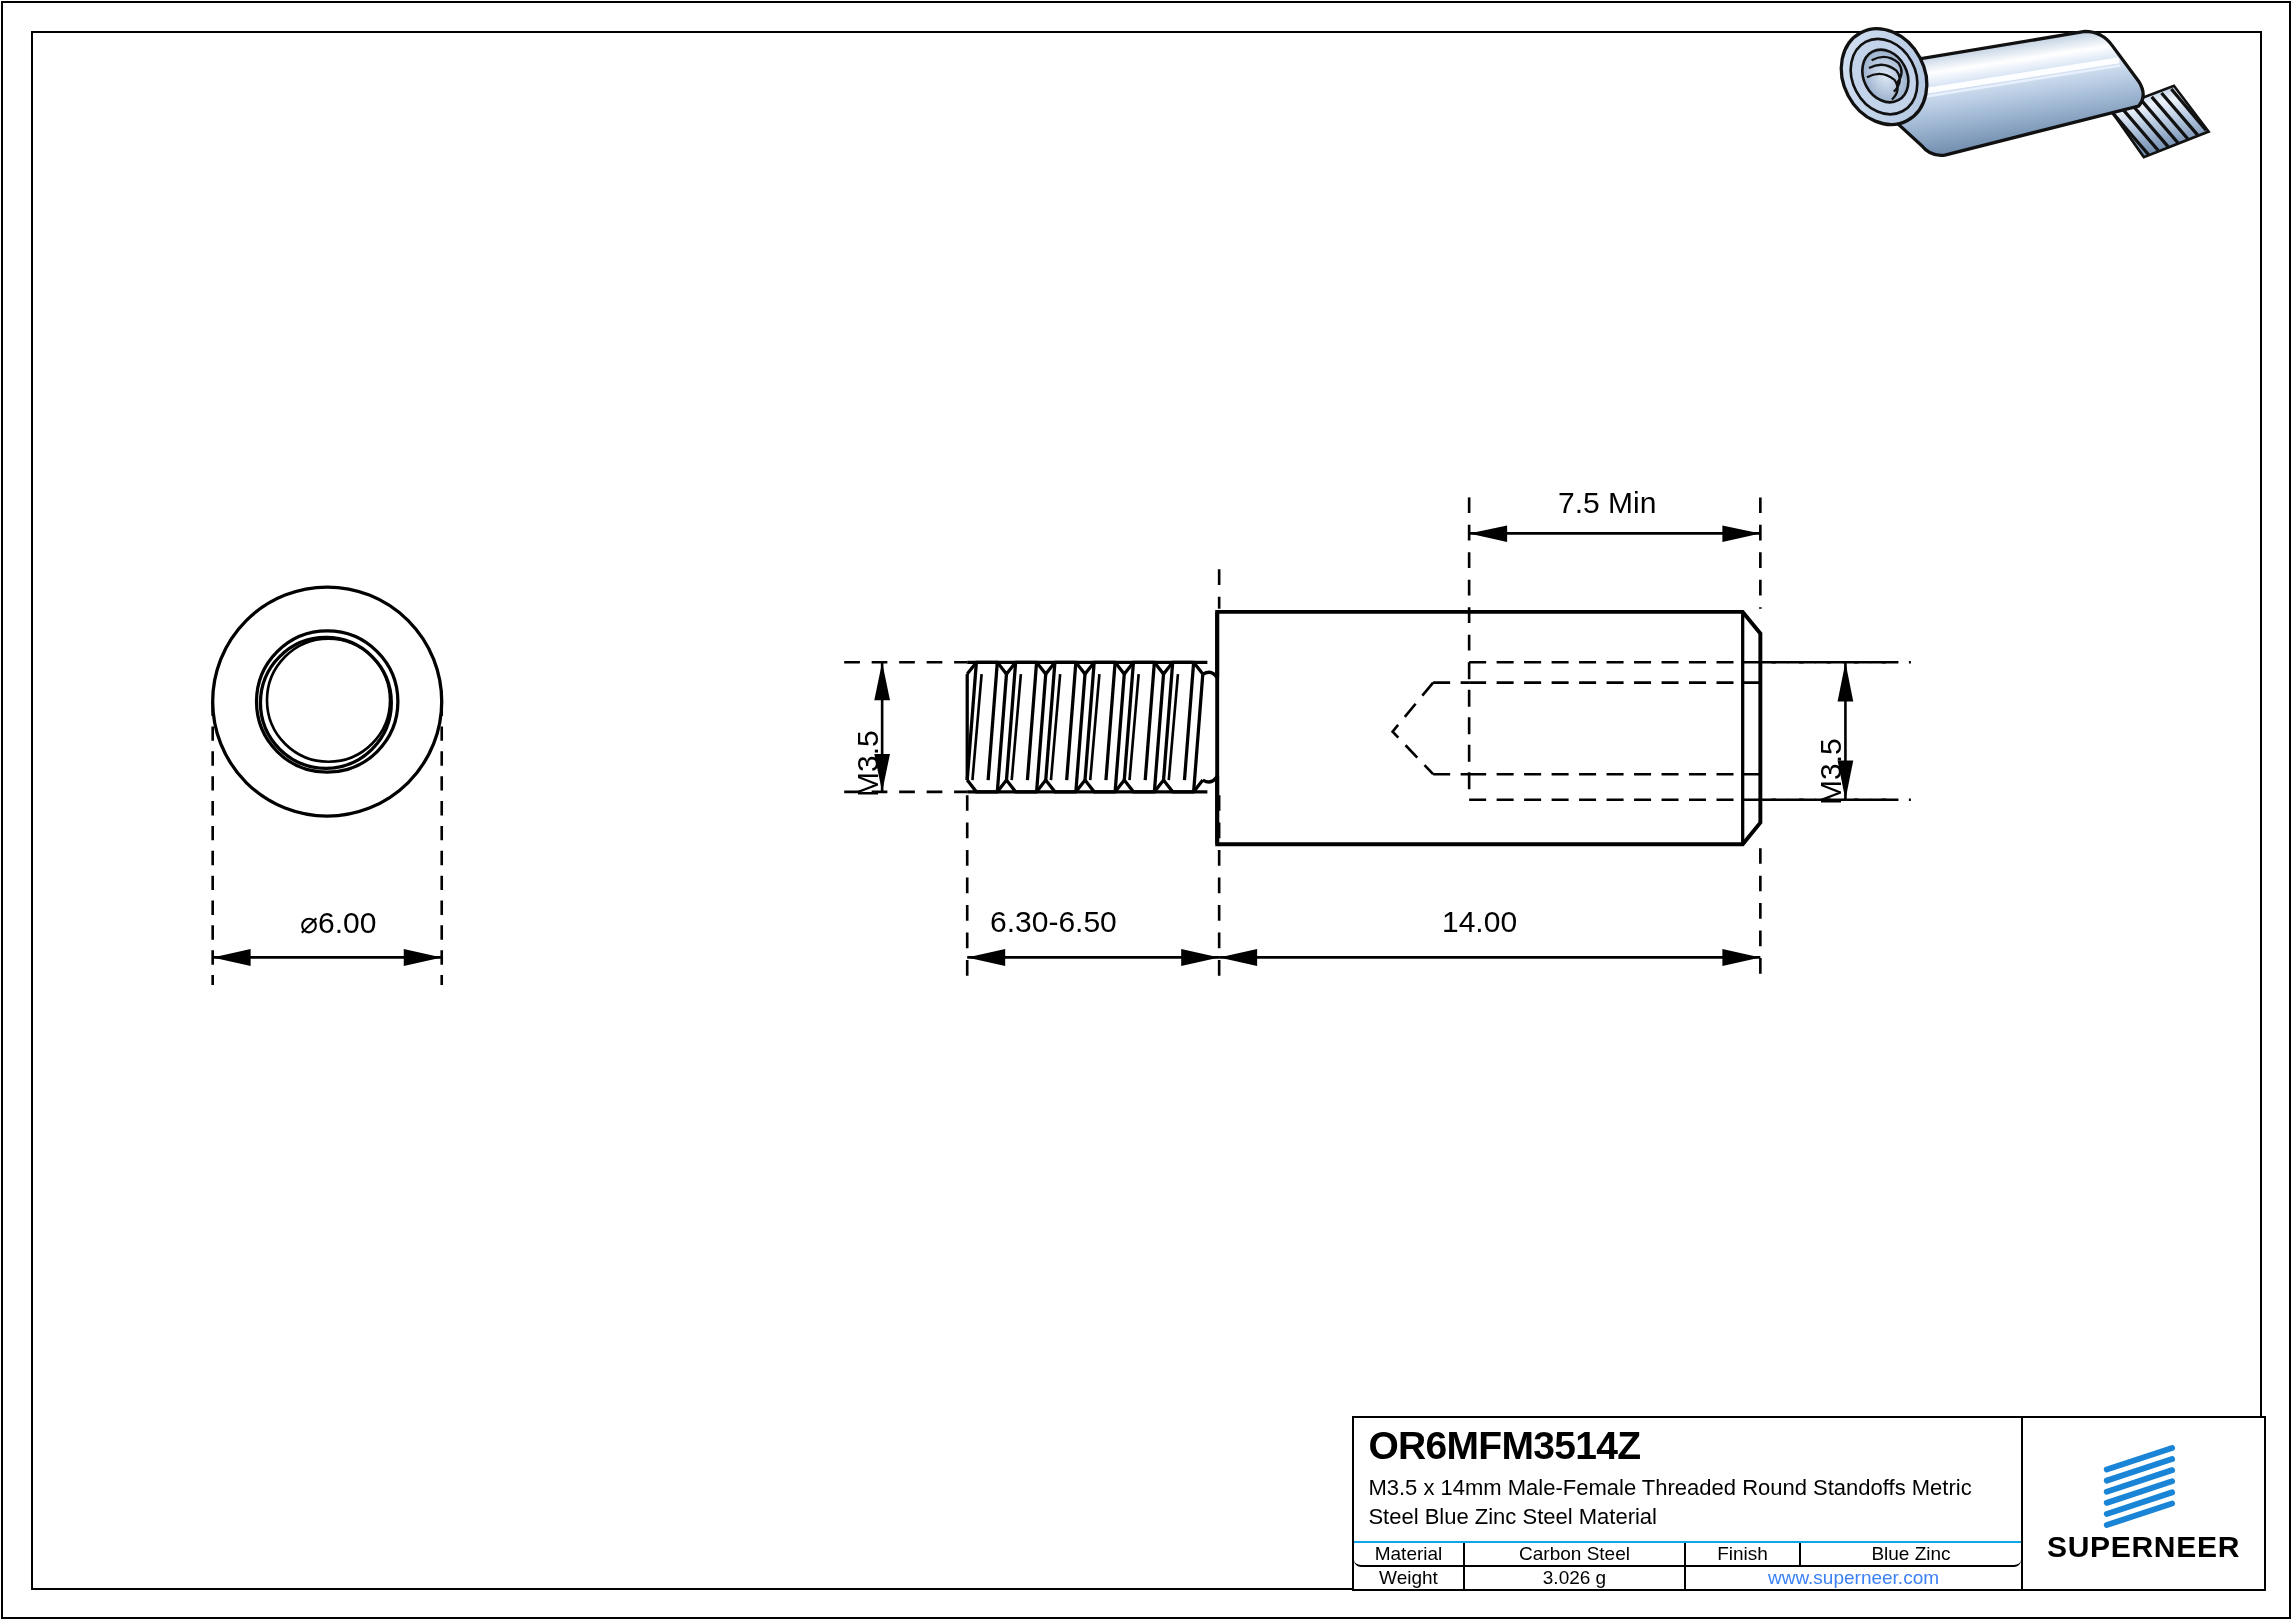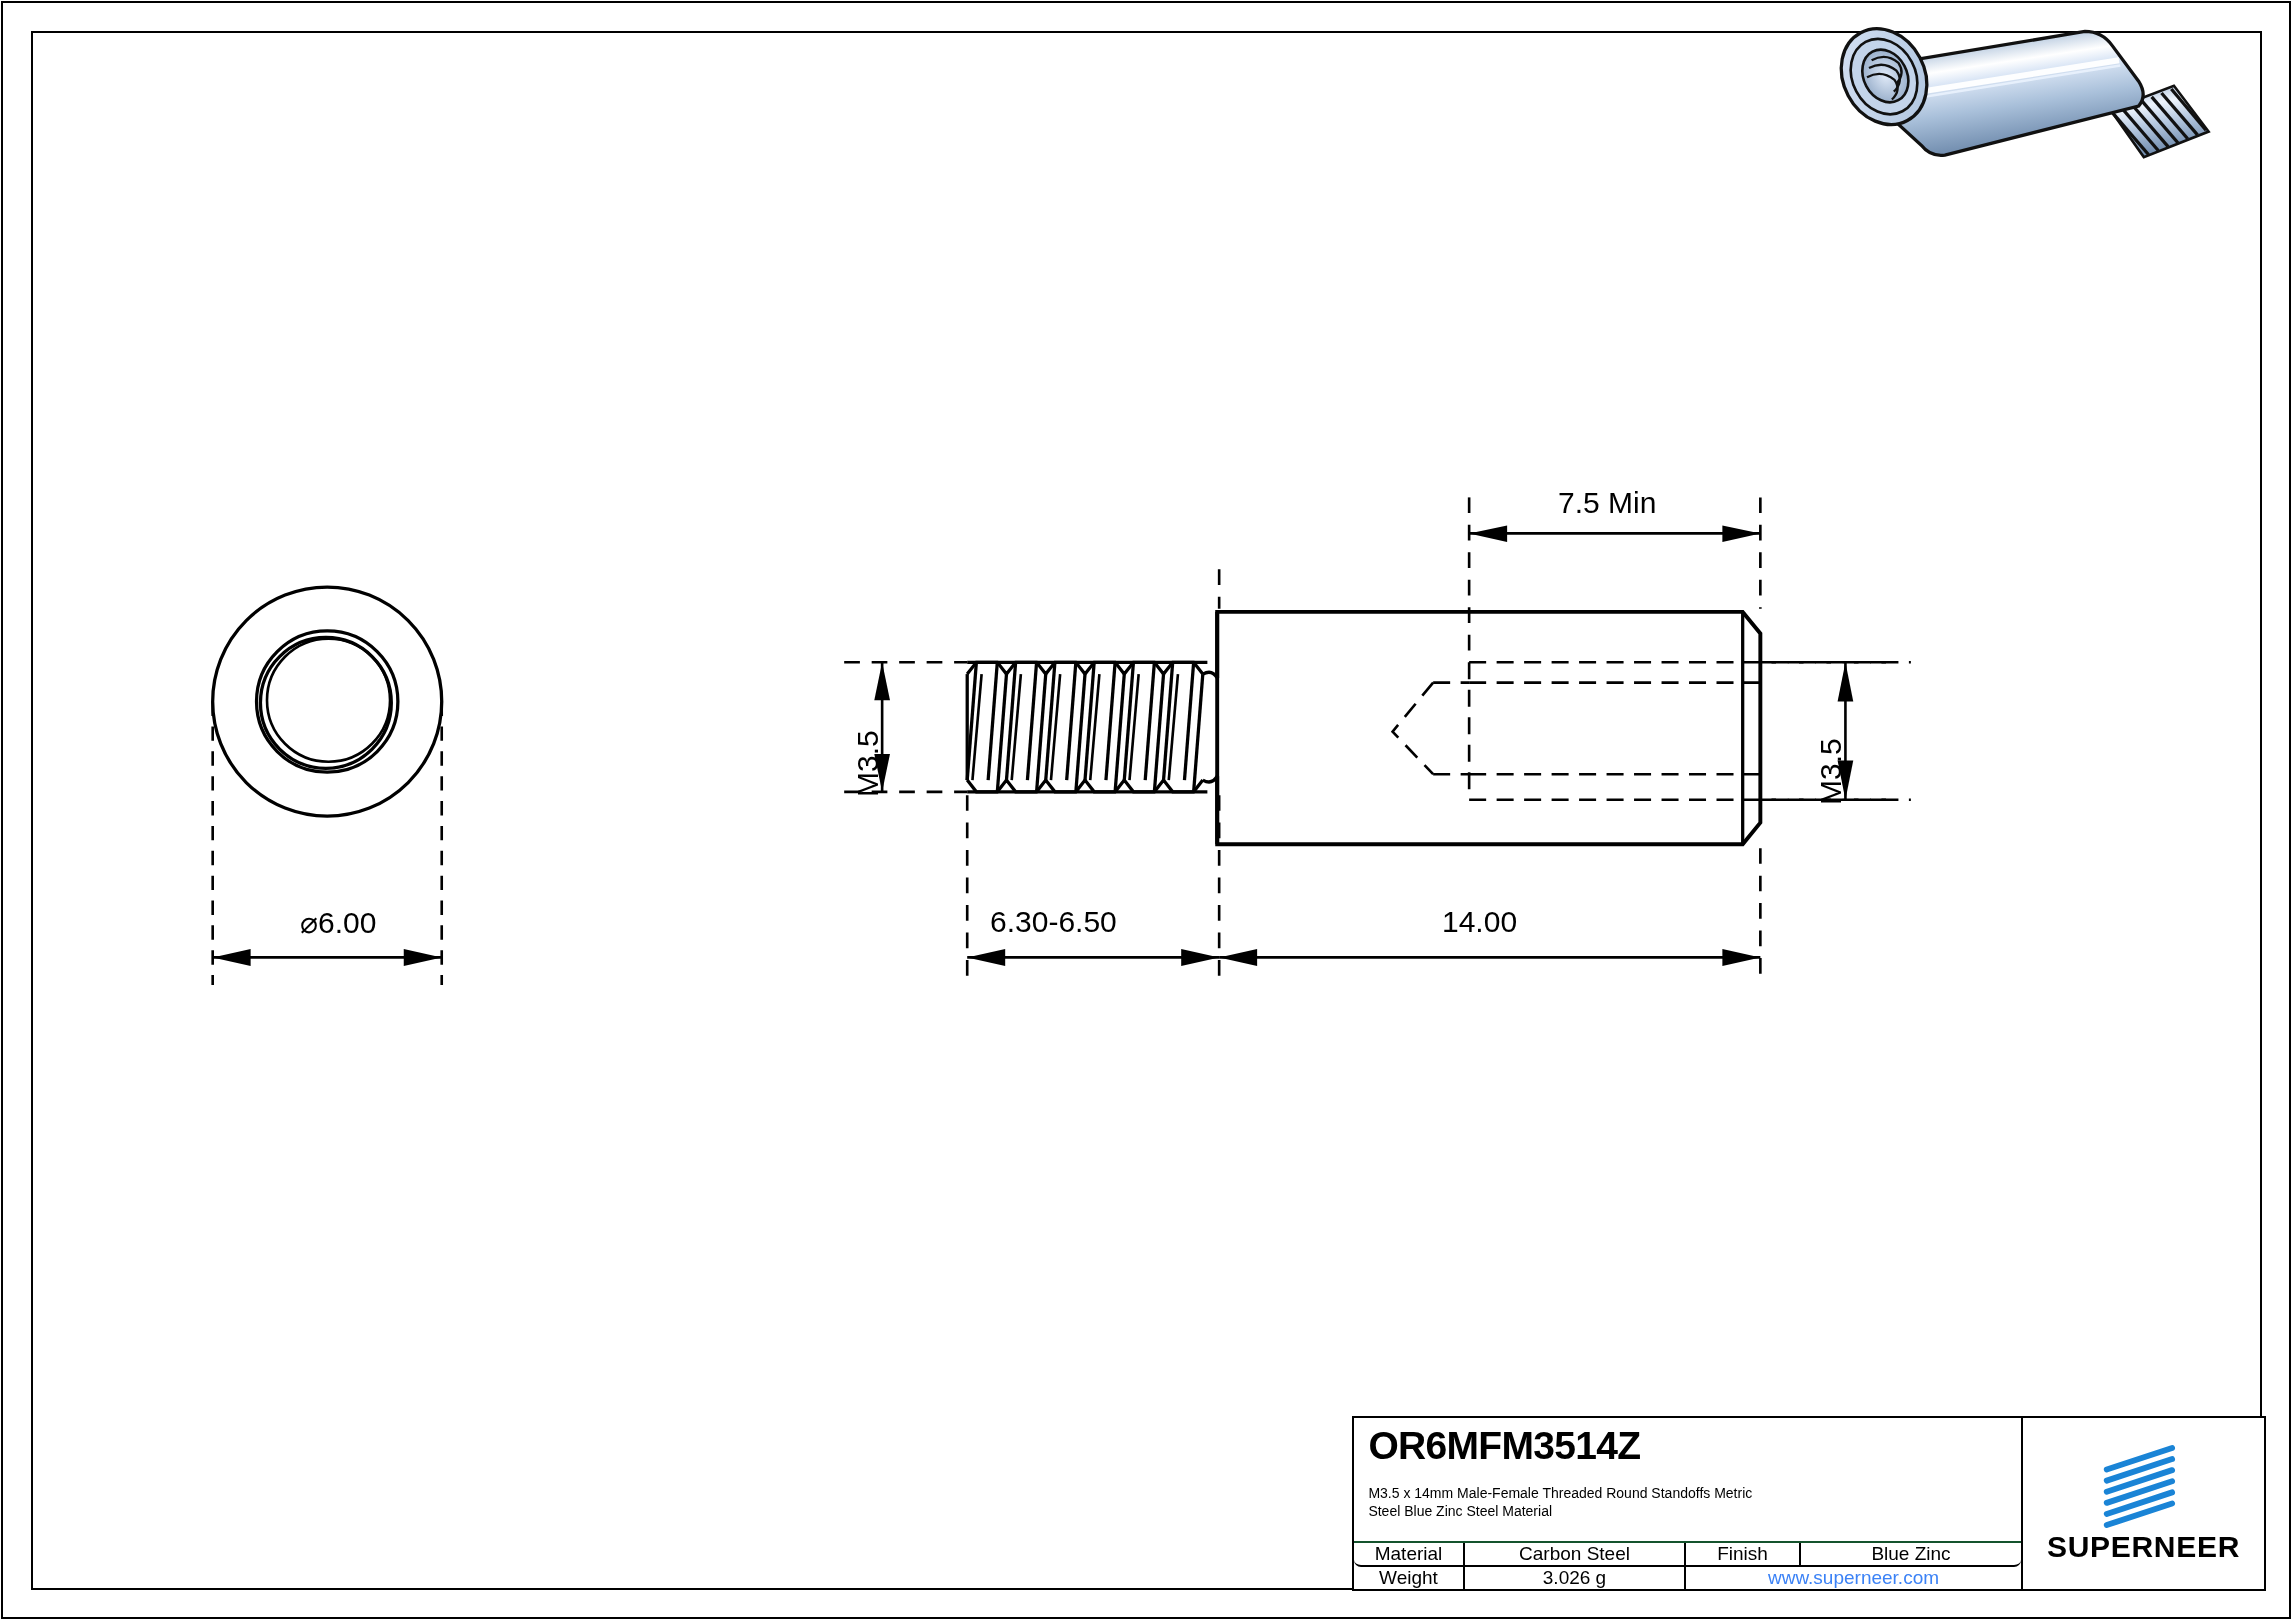--- a/index.html
+++ b/index.html
@@ -14,24 +14,24 @@
                 border:2.6px solid #000;box-sizing:border-box;}
 
   .drawing-svg{position:absolute;left:0;top:0;width:2295px;height:1623px;}
 
   
   .title-block{position:absolute;left:1352px;top:1416px;width:914px;height:175px;
                border:2.6px solid #000;box-sizing:border-box;background:#fff;
                display:flex;}
   .tb-left{width:669px;box-sizing:border-box;border-right:2.6px solid #000;
            display:flex;flex-direction:column;}
-  .tb-head{height:142px;box-sizing:border-box;border-bottom:2px solid #14532d;
+  .tb-head{height:142px;box-sizing:border-box;border-bottom:2px solid #0ea5e9;
            padding:6.5px 0 0 14.4px;}
   .tb-part-no{font-size:39px;font-weight:bold;letter-spacing:-0.7px;line-height:1.08;}
-  .tb-desc{font-size:14px;line-height:1.32;margin-top:17px;max-width:628px;}
+  .tb-desc{font-size:22px;line-height:1.32;margin-top:6px;max-width:628px;}
   .tb-rows{flex:1;display:flex;flex-direction:column;}
   .tb-row{flex:1;display:flex;align-items:stretch;}
   .tb-row.first{border-bottom:2px solid #000;border-radius:7px;}
   .tb-cell{display:flex;align-items:center;justify-content:center;
            font-size:19px;box-sizing:border-box;}
   .c-lab{width:111px;border-right:2px solid #000;}
   .c-val{width:221px;border-right:2px solid #000;}
   .c-lab2{width:115px;border-right:2px solid #000;}
   .c-val2{flex:1;}
   .c-wide{flex:1;}

